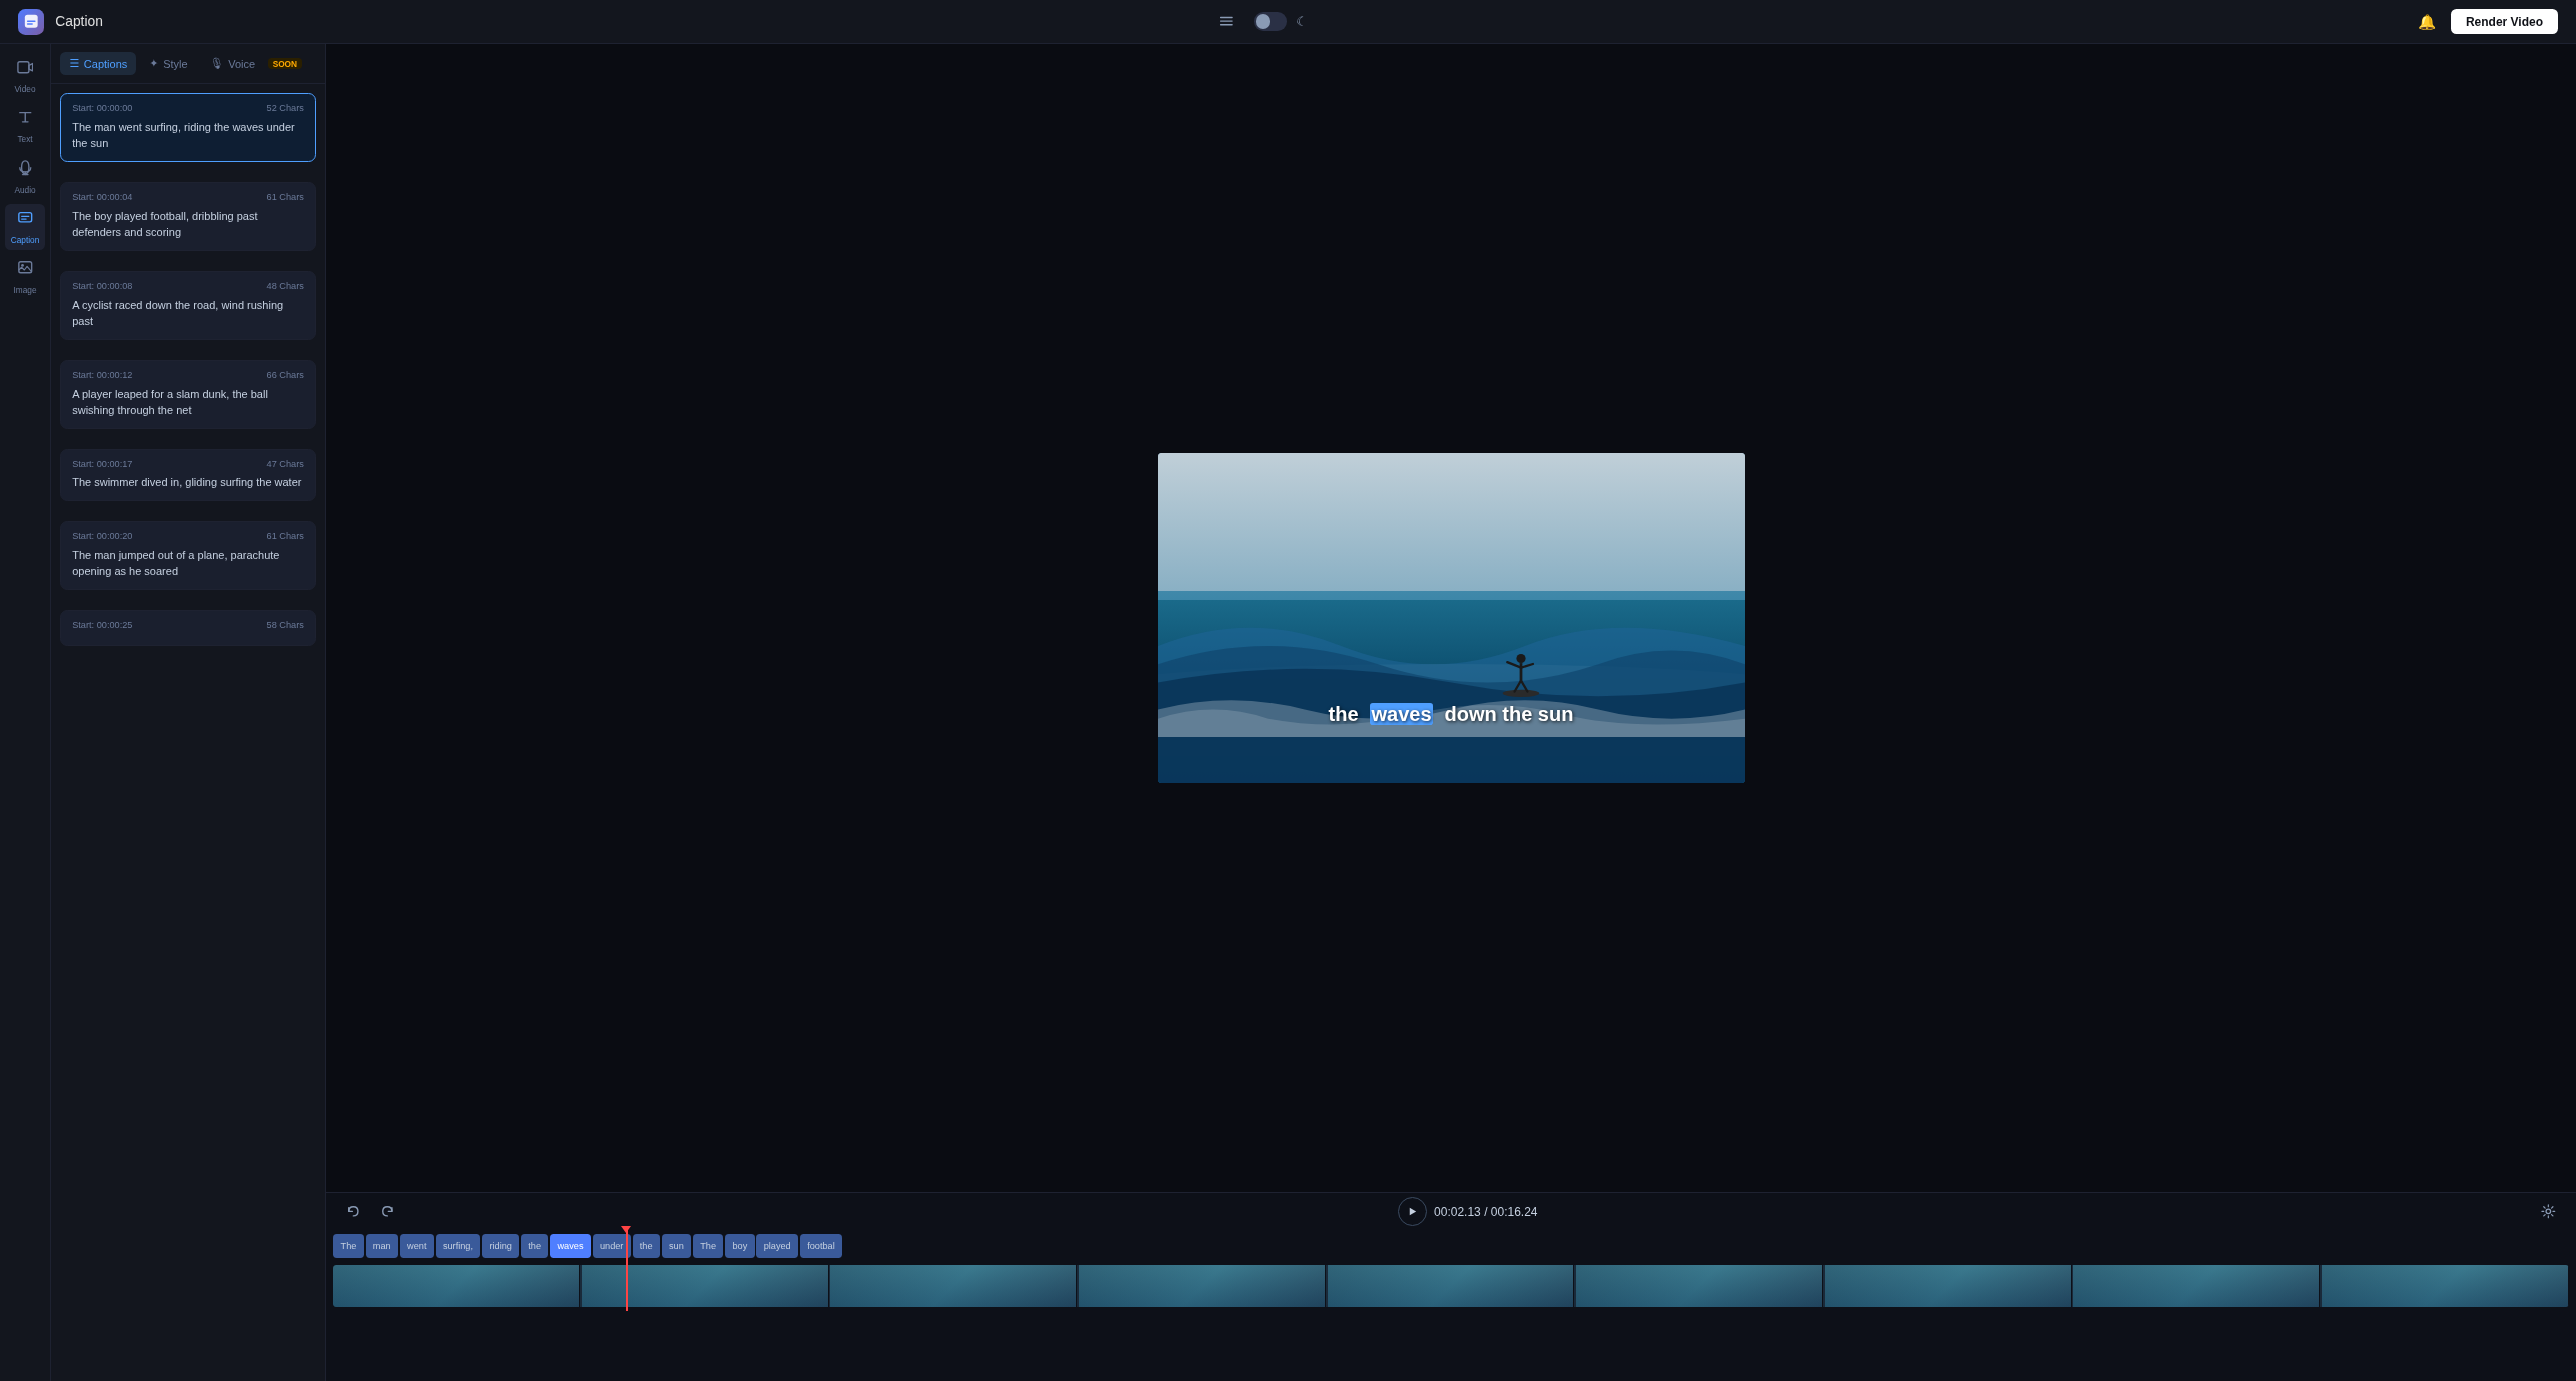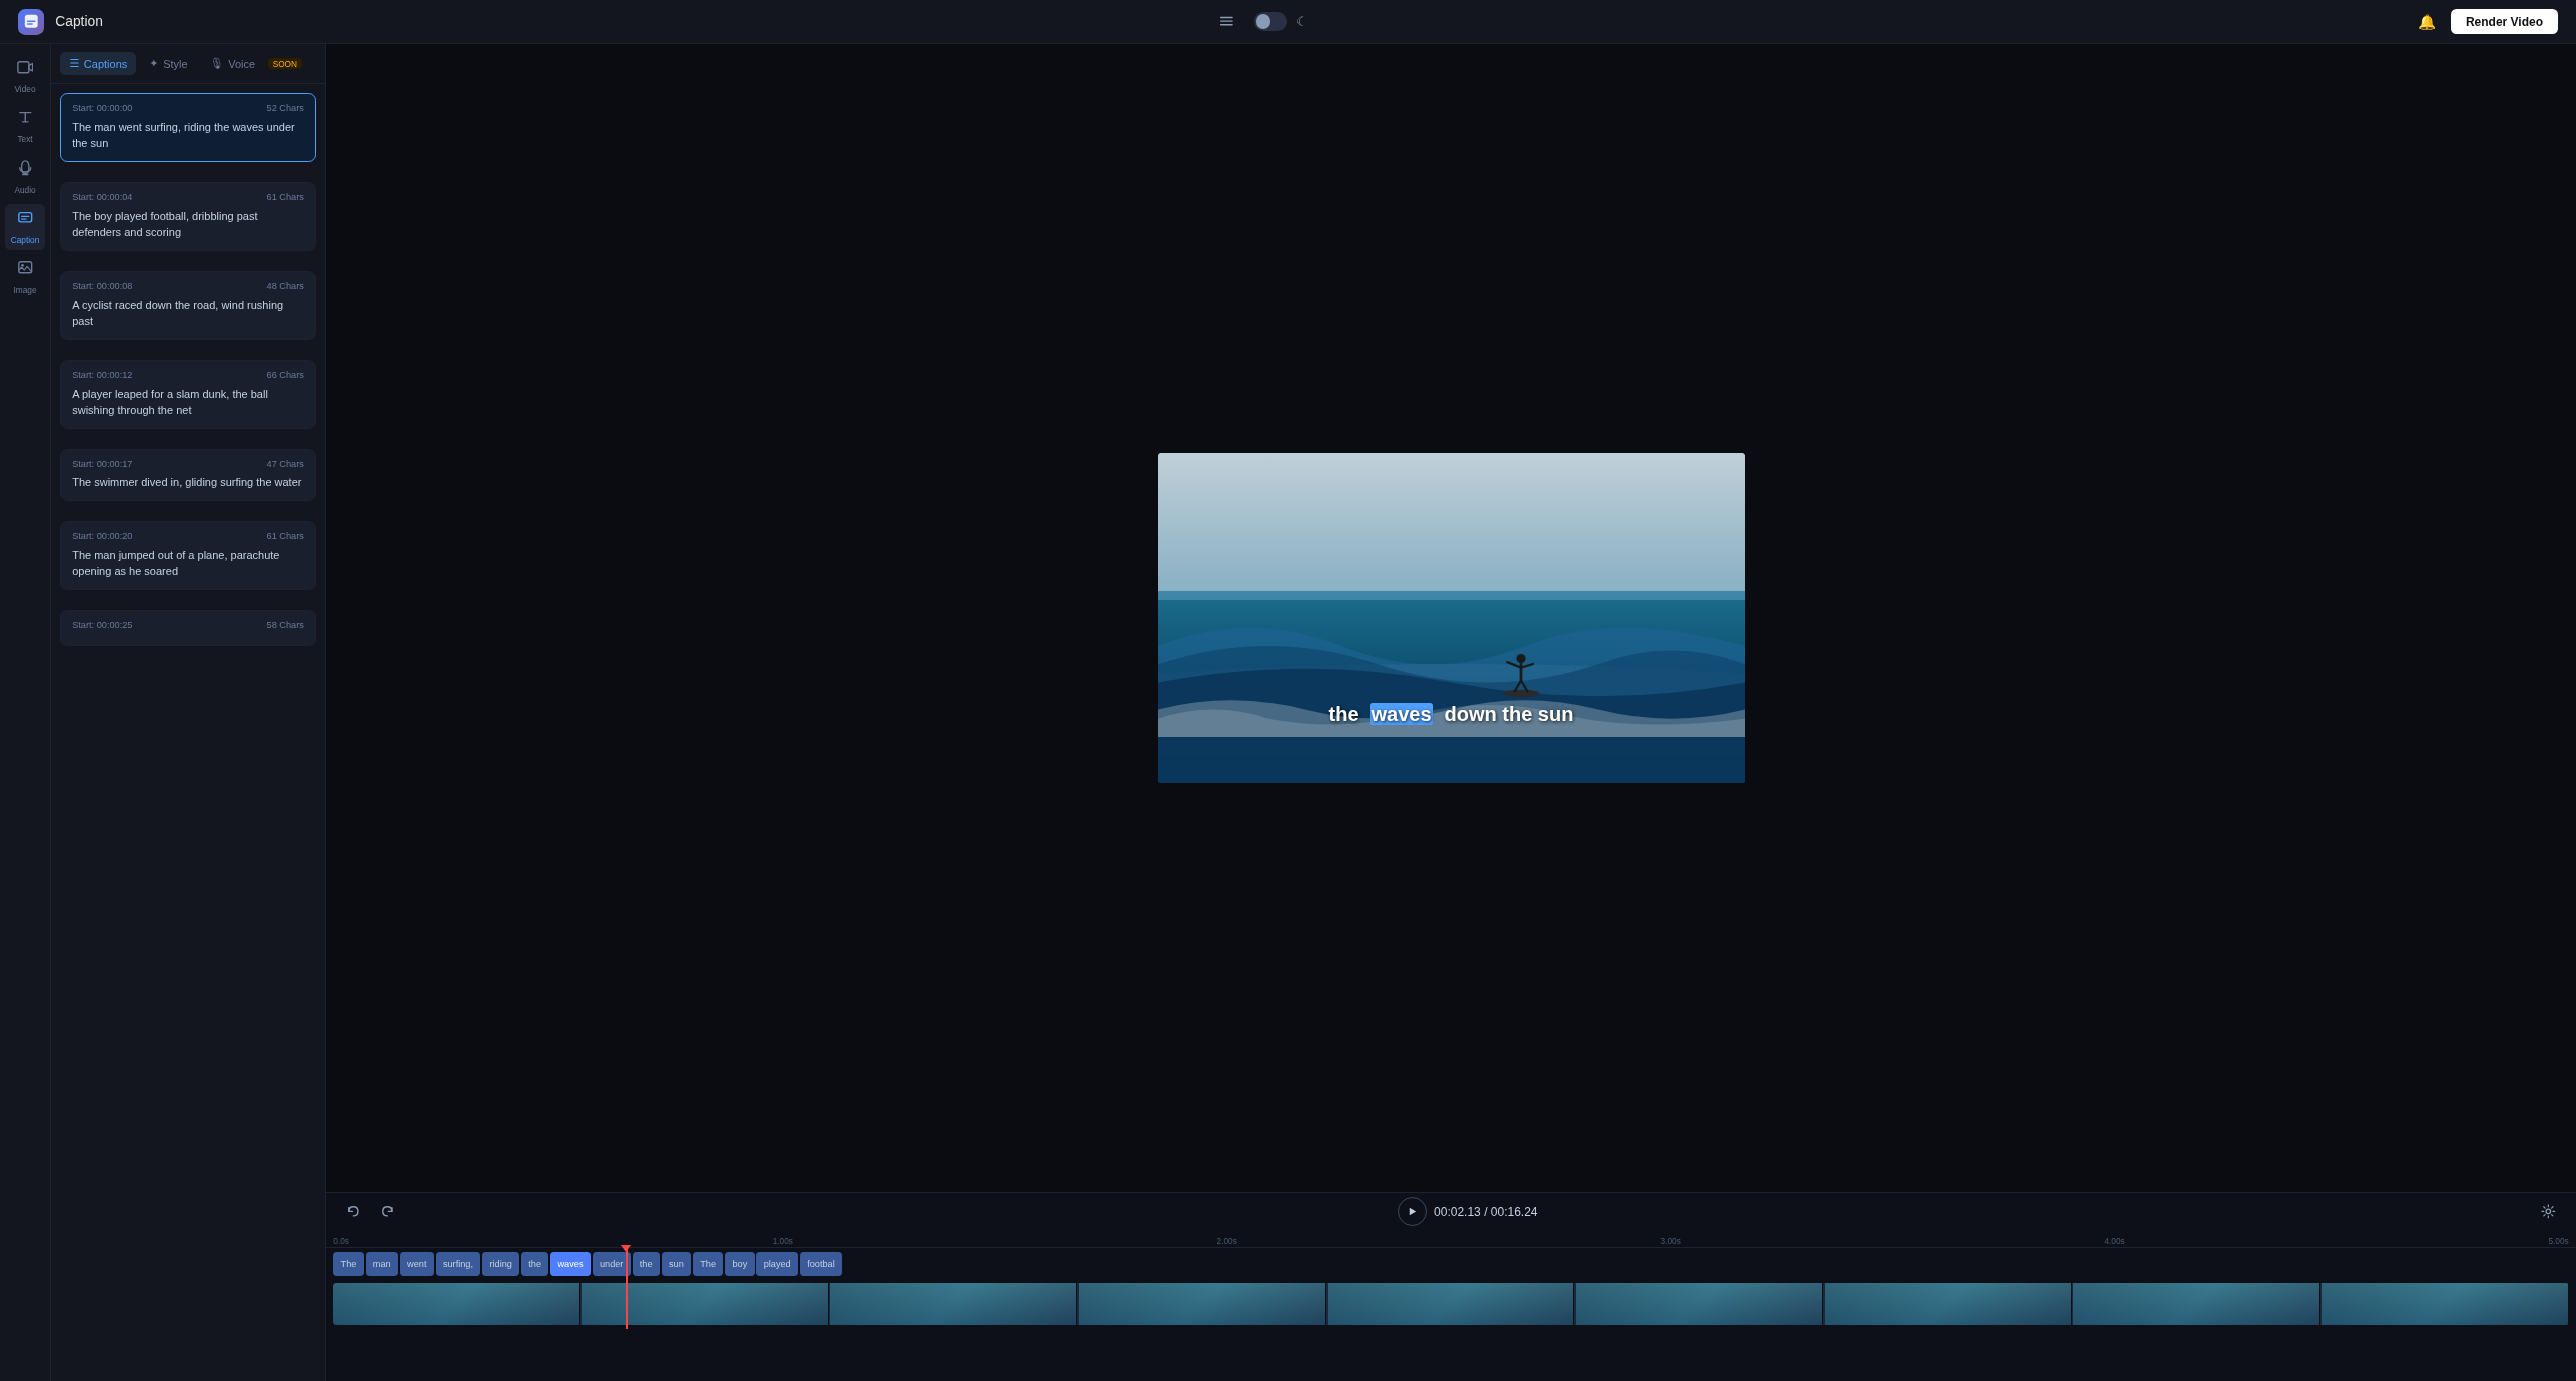--- a/index.html
+++ b/index.html
@@ -184,21 +184,21 @@
     }
     .panel-tab .tab-icon {
       font-size: 11px;
     }
     .soon-badge {
       background: #2a1f00;
       color: #ffaa00;
       font-size: 8.3px;
       padding: 0.9px 4.6px;
       border-radius: 3.7px;
-      font-weight: 400;
+      font-weight: 700;
     }
     .caption-list {
       flex: 1;
       overflow-y: auto;
       padding: 9.2px;
       display: flex;
       flex-direction: column;
       gap: 20px;
     }
     .caption-list::-webkit-scrollbar { width: 3.7px; }
@@ -713,30 +713,20 @@
         <div class="tl-right">
           <div class="settings-icon">
             <svg width="14.7" height="14.7" viewBox="0 0 16 16" fill="none">
               <circle cx="8" cy="8" r="2.5" stroke="#8a9bb5" stroke-width="1.4"></circle>
               <path d="M8 1 L8 3 M8 13 L8 15 M1 8 L3 8 M13 8 L15 8 M3 3 L4.5 4.5 M11.5 11.5 L13 13 M13 3 L11.5 4.5 M4.5 11.5 L3 13" stroke="#8a9bb5" stroke-width="1.3" stroke-linecap="round"></path>
             </svg>
           </div>
         </div>
       </div>
 
-      <div class="timeline-ruler">
-        <div class="ruler-marks">
-          <span>0.0s</span>
-          <span>1.00s</span>
-          <span>2.00s</span>
-          <span>3.00s</span>
-          <span>4.00s</span>
-          <span>5.00s</span>
-        </div>
-      </div>
 
       <div style="position:relative;">
 
         <div style="position:absolute;left:calc(13% + 7.3px);top:0;bottom:0;width:1.8px;background:#ff4444;z-index:20;">
           <div style="position:absolute;top:-3.7px;left:-4.6px;width:0;height:0;border-left:5.5px solid transparent;border-right:5.5px solid transparent;border-top:7.3px solid #ff4444;"></div>
         </div>
 
         <div class="caption-track">
           <div class="caption-track-inner">
             <div class="caption-chip">The</div>

